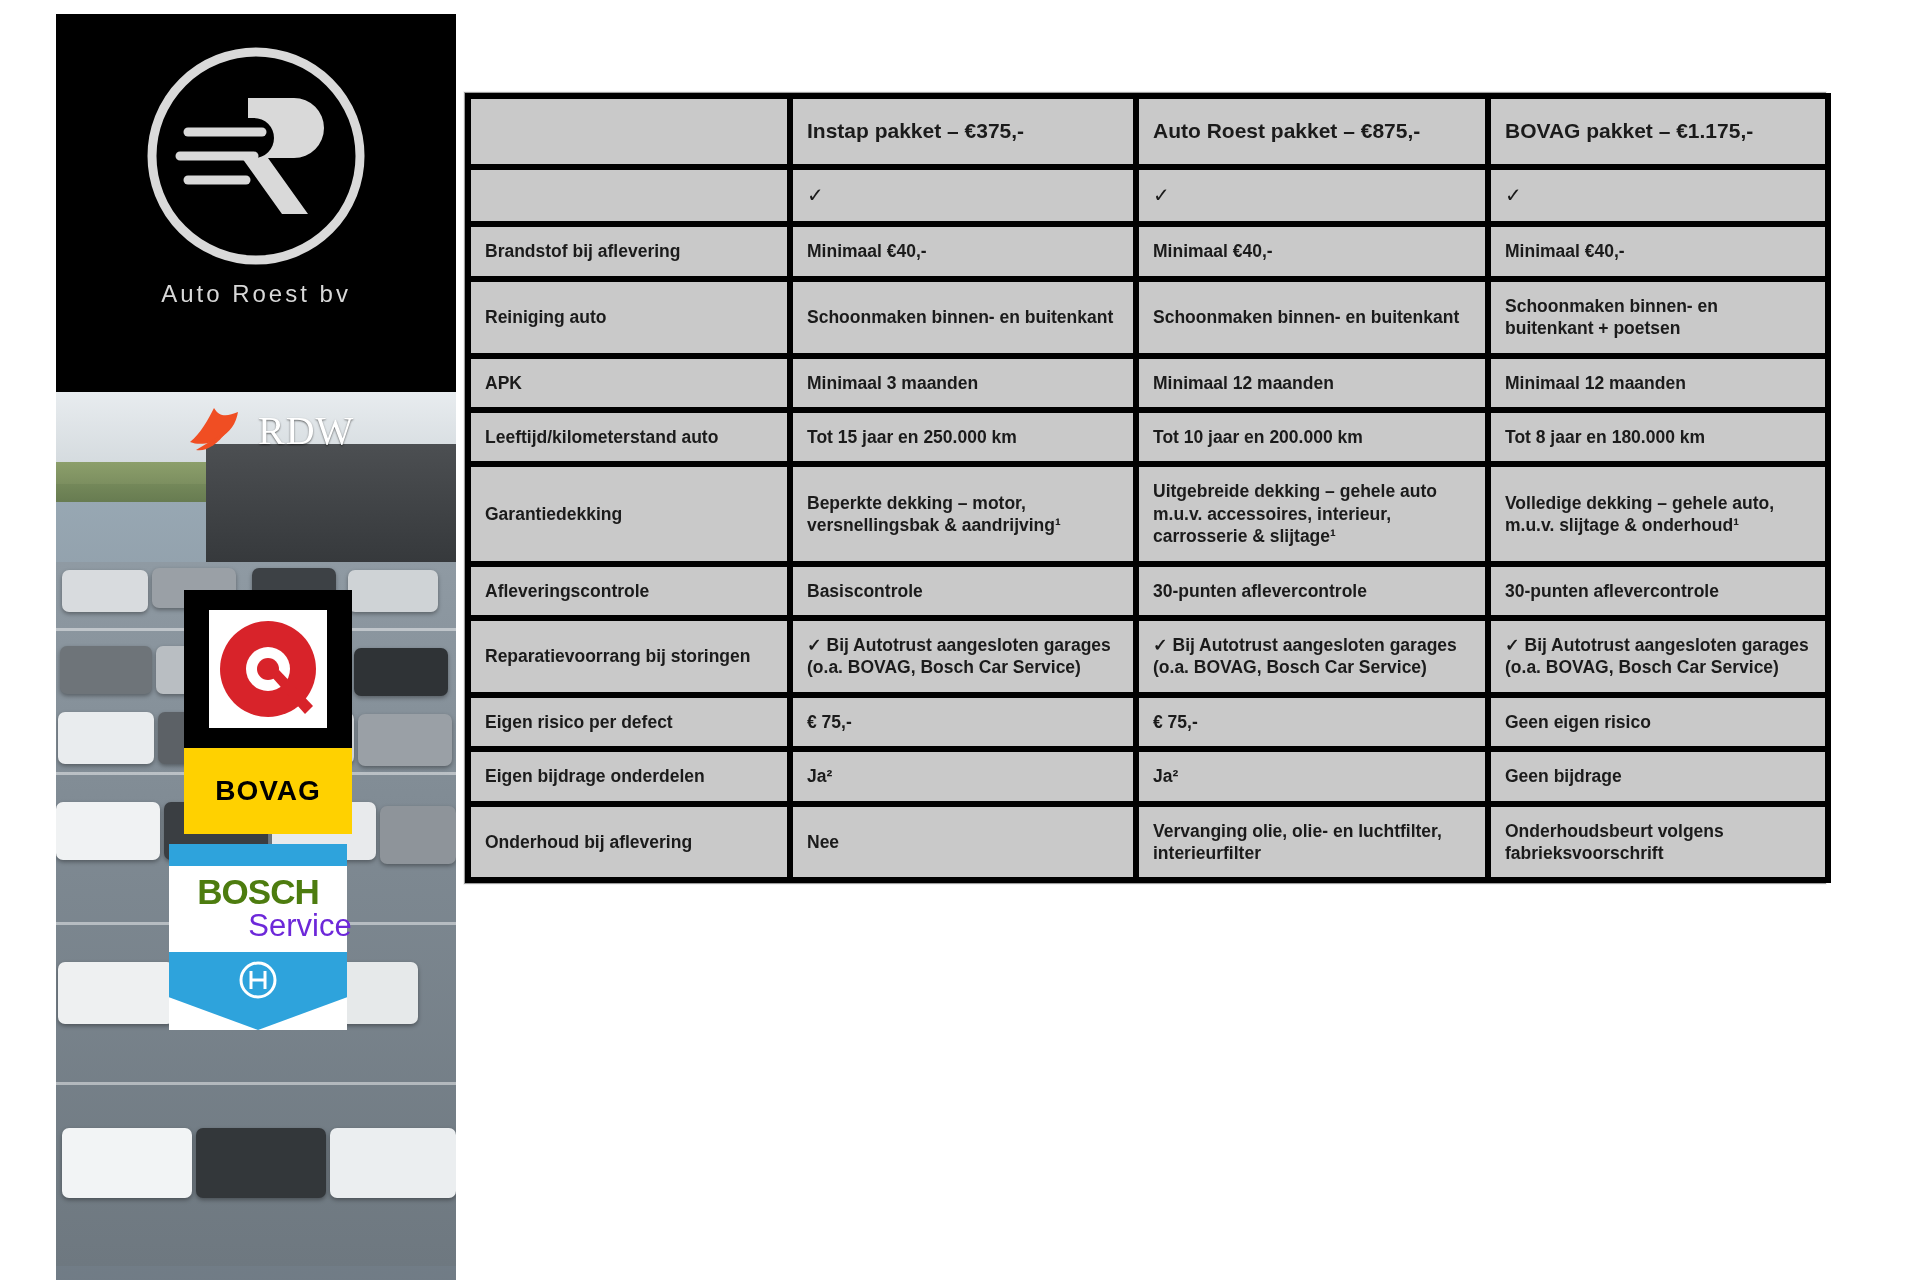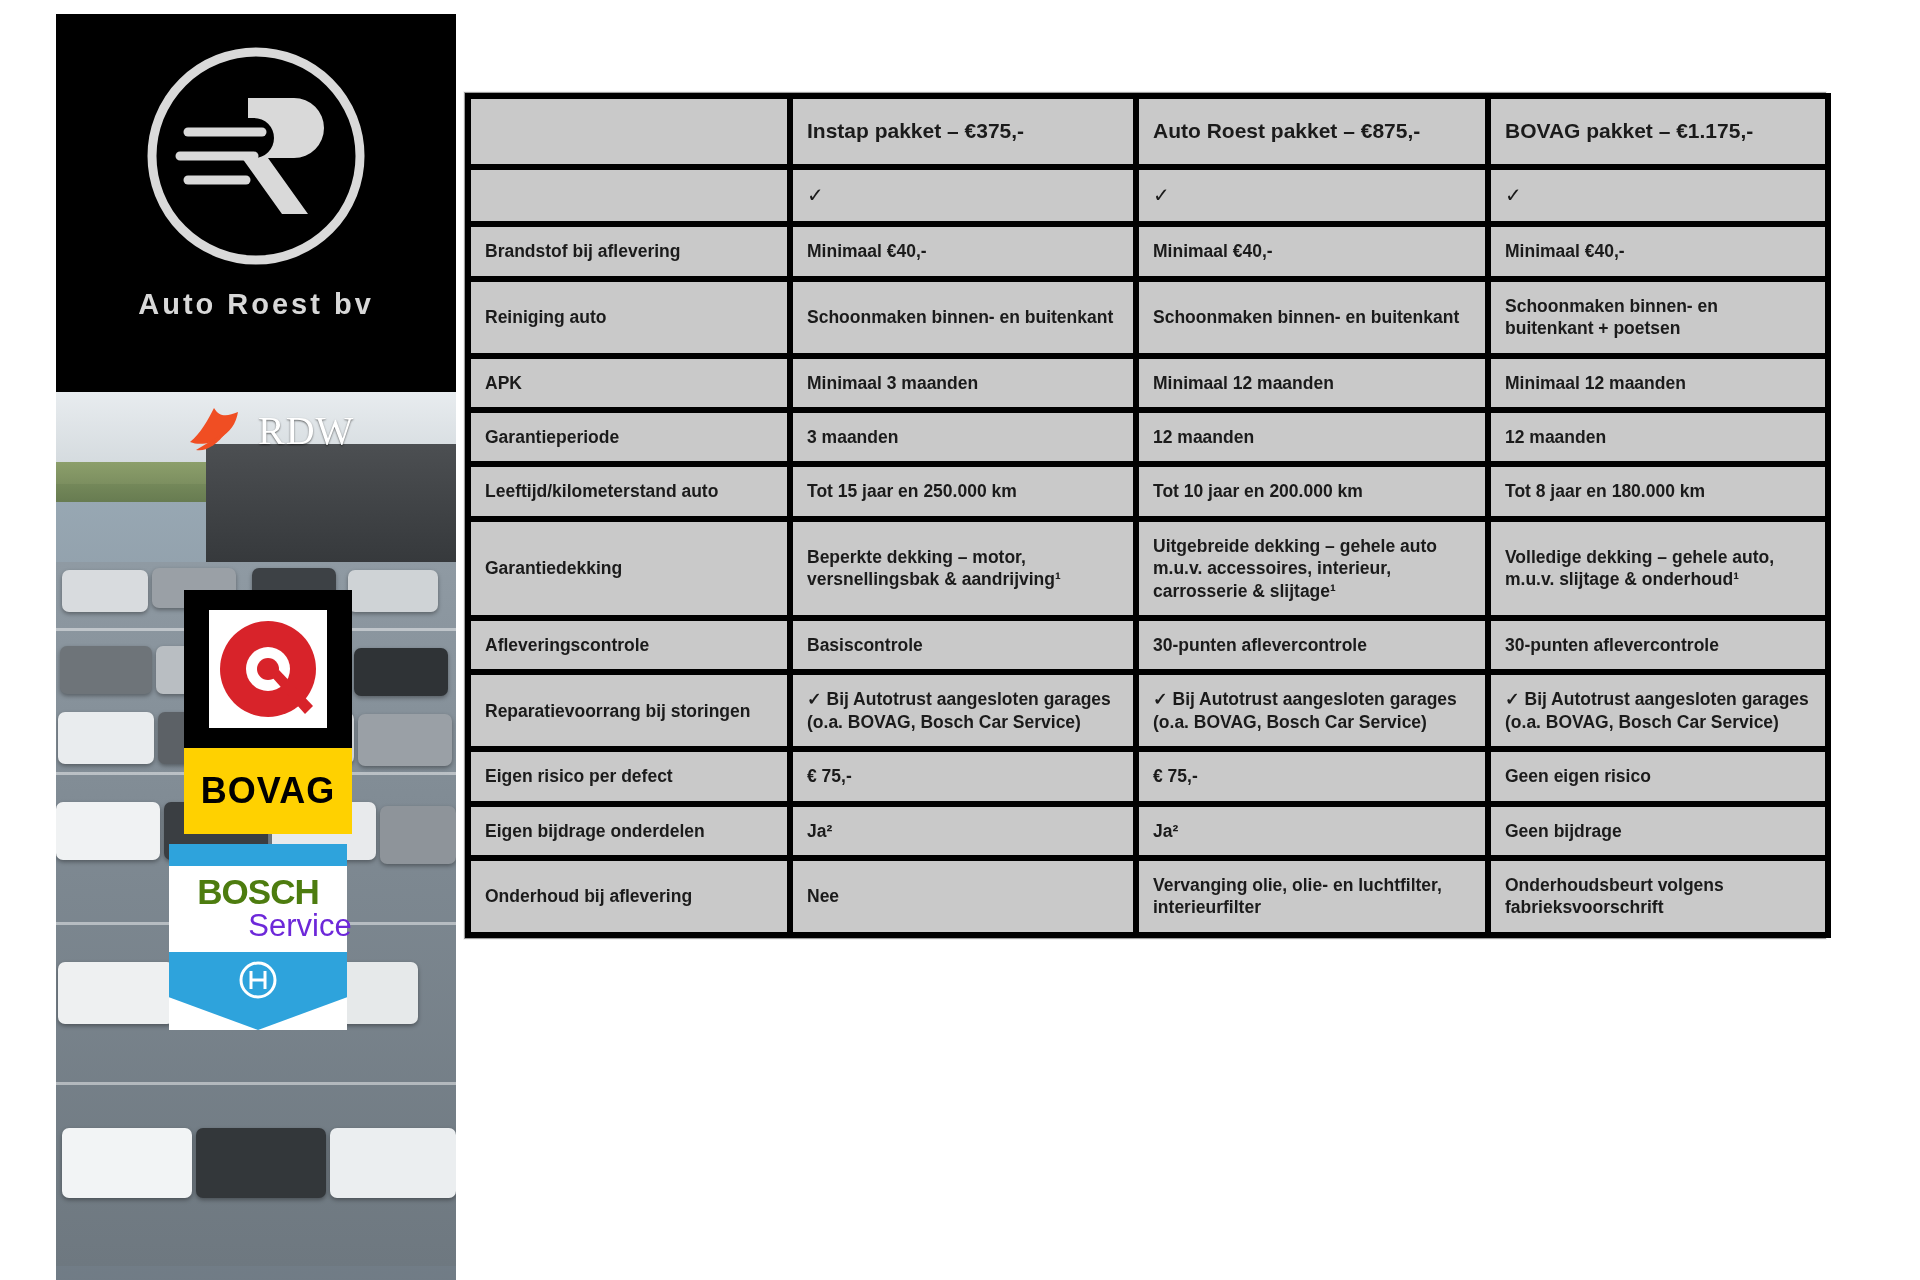--- a/index.html
+++ b/index.html
@@ -40,24 +40,24 @@
     align-items: center;
     justify-content: flex-start;
   }
   .brand-logo {
     margin-top: 22px;
     width: 240px;
     height: 240px;
   }
   .brand-text {
     color: #d8d8d8;
-    font-size: 29px;
+    font-size: 24px;
     letter-spacing: 3px;
-    font-weight: 700;
-    margin-top: 12px;
+    font-weight: 400;
+    margin-top: 4px;
     font-family: "Liberation Sans", sans-serif;
   }
 
   .photo-block {
     position: absolute;
     left: 0;
     top: 378px;
     width: 400px;
     height: 936px;
     overflow: hidden;
@@ -127,21 +127,21 @@
   .bovag-bottom {
     flex: 1;
     background: #ffd100;
     display: flex;
     align-items: center;
     justify-content: center;
   }
   .bovag-word {
     font-family: "Liberation Sans", sans-serif;
     font-weight: bold;
-    font-size: 36px;
+    font-size: 28px;
     letter-spacing: 1px;
     color: #000;
   }
   .bosch-badge {
     position: absolute;
     left: 113px;
     top: 452px;
     width: 178px;
     height: 186px;
     background: #ffffff;
@@ -331,26 +331,20 @@
           <td>Schoonmaken binnen- en buitenkant</td>
           <td>Schoonmaken binnen- en buitenkant + poetsen</td>
         </tr>
         <tr>
           <td class="feature">APK</td>
           <td>Minimaal 3 maanden</td>
           <td>Minimaal 12 maanden</td>
           <td>Minimaal 12 maanden</td>
         </tr>
         <tr>
-          <td class="feature">Garantieperiode</td>
-          <td>3 maanden</td>
-          <td>12 maanden</td>
-          <td>12 maanden</td>
-        </tr>
-        <tr>
           <td class="feature">Leeftijd/kilometerstand auto</td>
           <td>Tot 15 jaar en 250.000 km</td>
           <td>Tot 10 jaar en 200.000 km</td>
           <td>Tot 8 jaar en 180.000 km</td>
         </tr>
         <tr>
           <td class="feature">Garantiedekking</td>
           <td>Beperkte dekking – motor, versnellingsbak &amp; aandrijving¹</td>
           <td>Uitgebreide dekking – gehele auto m.u.v. accessoires, interieur, carrosserie &amp; slijtage¹</td>
           <td>Volledige dekking – gehele auto, m.u.v. slijtage &amp; onderhoud¹</td>

